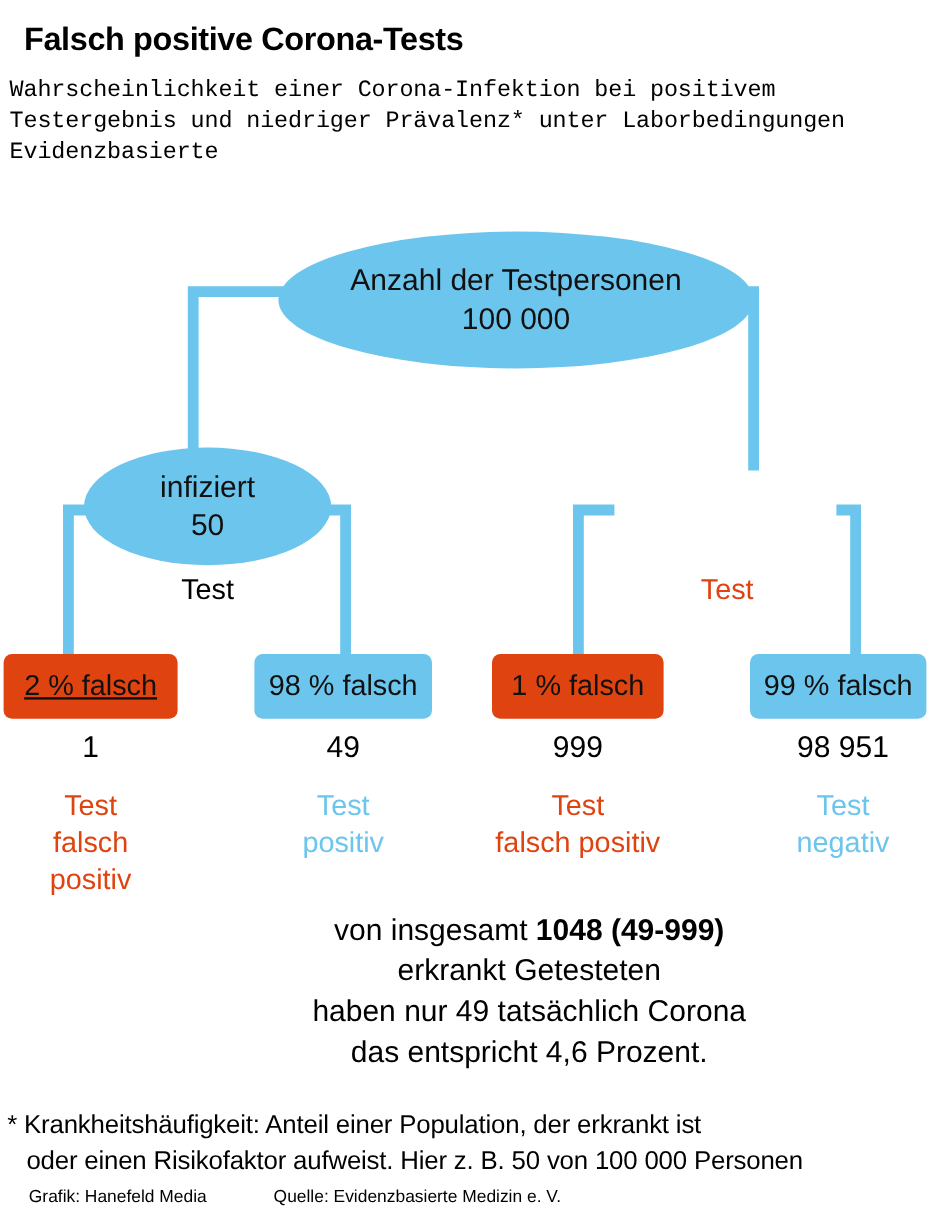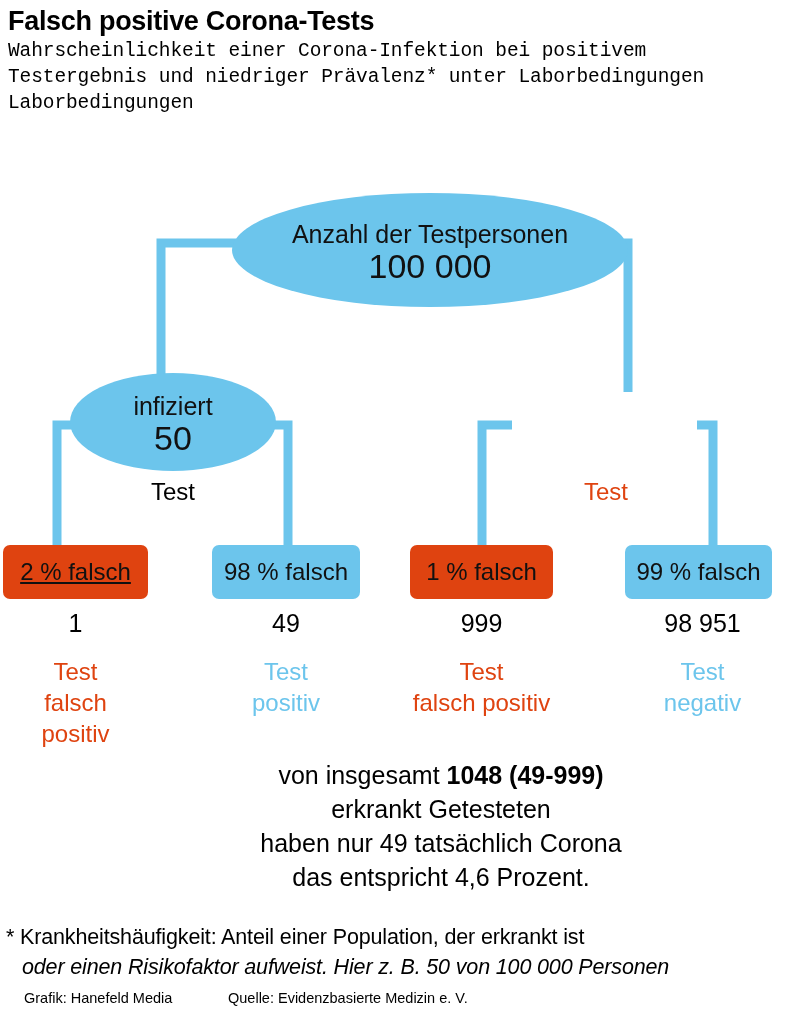--- a/index.html
+++ b/index.html
@@ -17,21 +17,21 @@
     -webkit-font-smoothing: antialiased;
   }
 
   
   #header { position: absolute; left: 8px; top: 4px; width: 770px; }
   #title {
     font-size: 27px;
     font-weight: bold;
     letter-spacing: -0.3px;
     line-height: 34px;
-    margin: 0;
+    margin: 12px;
   }
   .subline {
     font-size: 19.5px;
     line-height: 26px;
     letter-spacing: -0.1px;
     white-space: nowrap;
     font-family: Liberation Mono, monospace;
   }
 
   
@@ -51,21 +51,21 @@
     border-radius: 50%;
     background: var(--blue);
     display: flex;
     flex-direction: column;
     align-items: center;
     justify-content: center;
     text-align: left;
     color: #111111;
   }
   .ellipse .e-line1 { font-size: 25px; line-height: 32px; }
-  .ellipse .e-line2 { font-size: 34px; line-height: 32px; }
+  .ellipse .e-line2 { font-size: 25px; line-height: 32px; }
 
   .branch-label {
     position: absolute;
     font-size: 24px;
     text-align: center;
     white-space: nowrap;
   }
 
   .pctbox {
     position: absolute;
@@ -116,41 +116,41 @@
   #footnote {
     position: absolute;
     left: 6px;
     top: 922px;
     width: 778px;
     font-size: 21.5px;
     line-height: 30px;
     letter-spacing: -0.15px;
     white-space: nowrap;
   }
-  #footnote .ind { padding-left: 16px; display: block; font-style: italic; }
+  #footnote .ind { padding-left: 16px; display: block; }
 
   #credits {
     position: absolute;
     left: 24px;
     top: 988px;
     width: 760px;
     font-size: 14.5px;
     line-height: 20px;
   }
   #credits .src { position: absolute; left: 204px; top: 0; white-space: nowrap; }
   #credits .gfx { position: absolute; left: 0; top: 0; white-space: nowrap; }
 </style>
 </head>
 <body>
 
 <div id="header">
   <h1 id="title">Falsch positive Corona-Tests</h1>
   <div class="subline">Wahrscheinlichkeit einer Corona-Infektion bei positivem</div>
   <div class="subline">Testergebnis und niedriger Prävalenz* unter Laborbedingungen</div>
-  <div class="subline">Laborbedingungen</div>
+  <div class="subline">Evidenzbasierte</div>
 </div>
 
 <div id="diagram">
 
   <svg id="connectors" viewBox="0 0 786 1024" width="786" height="1024" aria-hidden="true">
     <g stroke="#6CC5EC" stroke-width="9" fill="none" stroke-linecap="butt">
 
       <path d="M 236 243 L 161 243 L 161 392"></path>
 
       <path d="M 624 243 L 628 243 L 628 392"></path>

